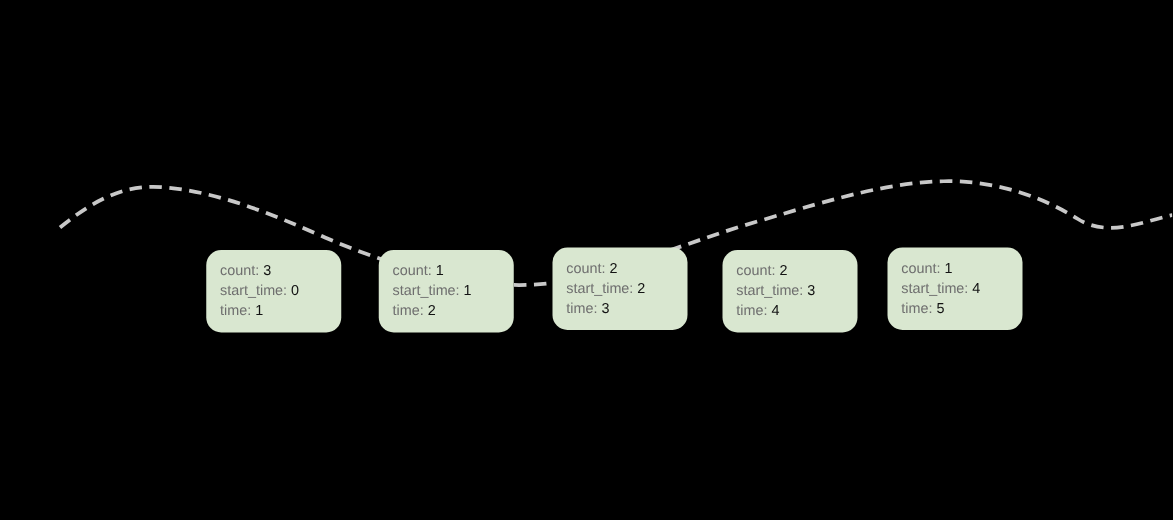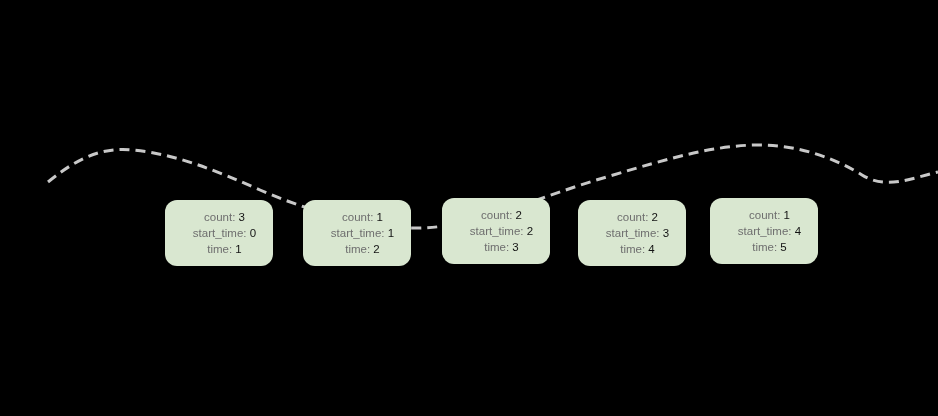--- a/index.html
+++ b/index.html
@@ -42,21 +42,21 @@
   .node-key {
     color: #6e6e6e;
   }
   .node-val {
     color: #131313;
   }
 </style>
 </head>
 <body>
 
-<div id="stage" style="width: 938px; height: 304px; background: rgb(0, 0, 0); text-align: center;">
+<div id="stage" style="width: 938px; height: 304px; background: rgb(0, 0, 0);">
 
   <svg id="curve-layer" viewBox="0 0 938 416" xmlns="http://www.w3.org/2000/svg">
     <path id="trend-curve" fill="none" stroke="#c8c8c8" stroke-width="3" stroke-linecap="butt" stroke-dasharray="10 6" d="M 48 182 C 80 156, 104 147, 133 150 C 175 154, 215 170, 260 190 C 330 220, 400 236, 455 224 C 510 212, 560 190, 610 176 C 670 158, 712 146, 755 145 C 800 144, 838 160, 862 175 C 886 190, 912 178, 938 172"></path>
   </svg>
 
   <div id="nodes">
       <div class="node-box" style="left: 165px; top: 200px; background: rgb(217, 231, 208);">
         <div class="node-line"><span class="node-key" style="color: rgb(110, 110, 110);">count:</span> <span class="node-val" style="color: rgb(19, 19, 19);">3</span></div>
         <div class="node-line"><span class="node-key" style="color: rgb(110, 110, 110);">start_time:</span> <span class="node-val" style="color: rgb(19, 19, 19);">0</span></div>
         <div class="node-line"><span class="node-key" style="color: rgb(110, 110, 110);">time:</span> <span class="node-val" style="color: rgb(19, 19, 19);">1</span></div>

